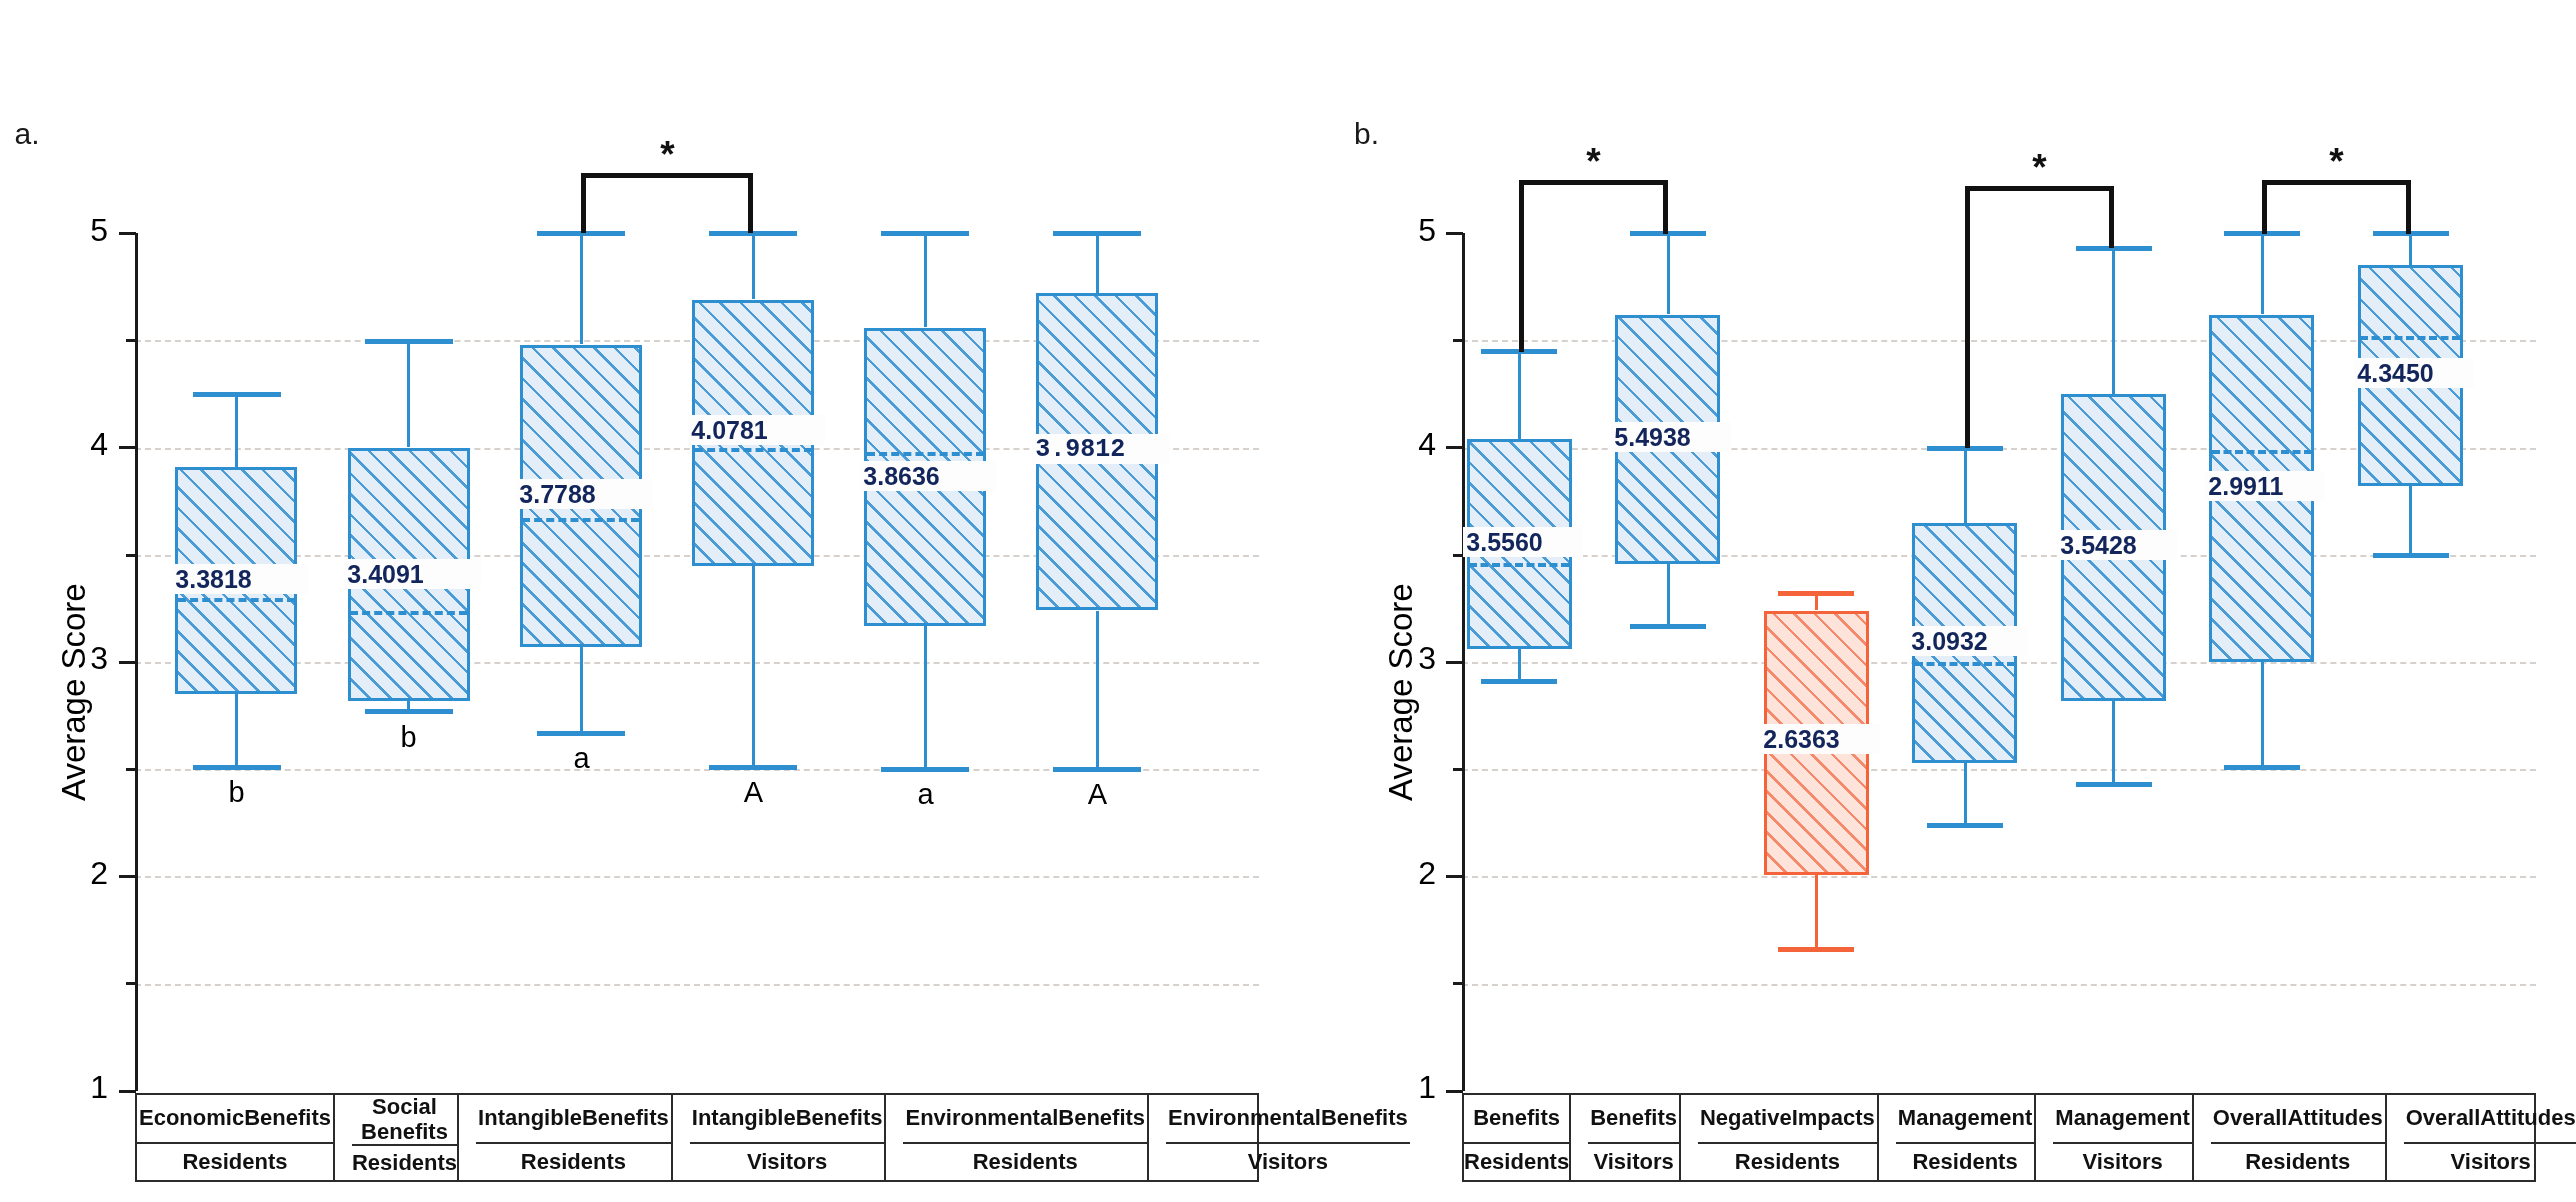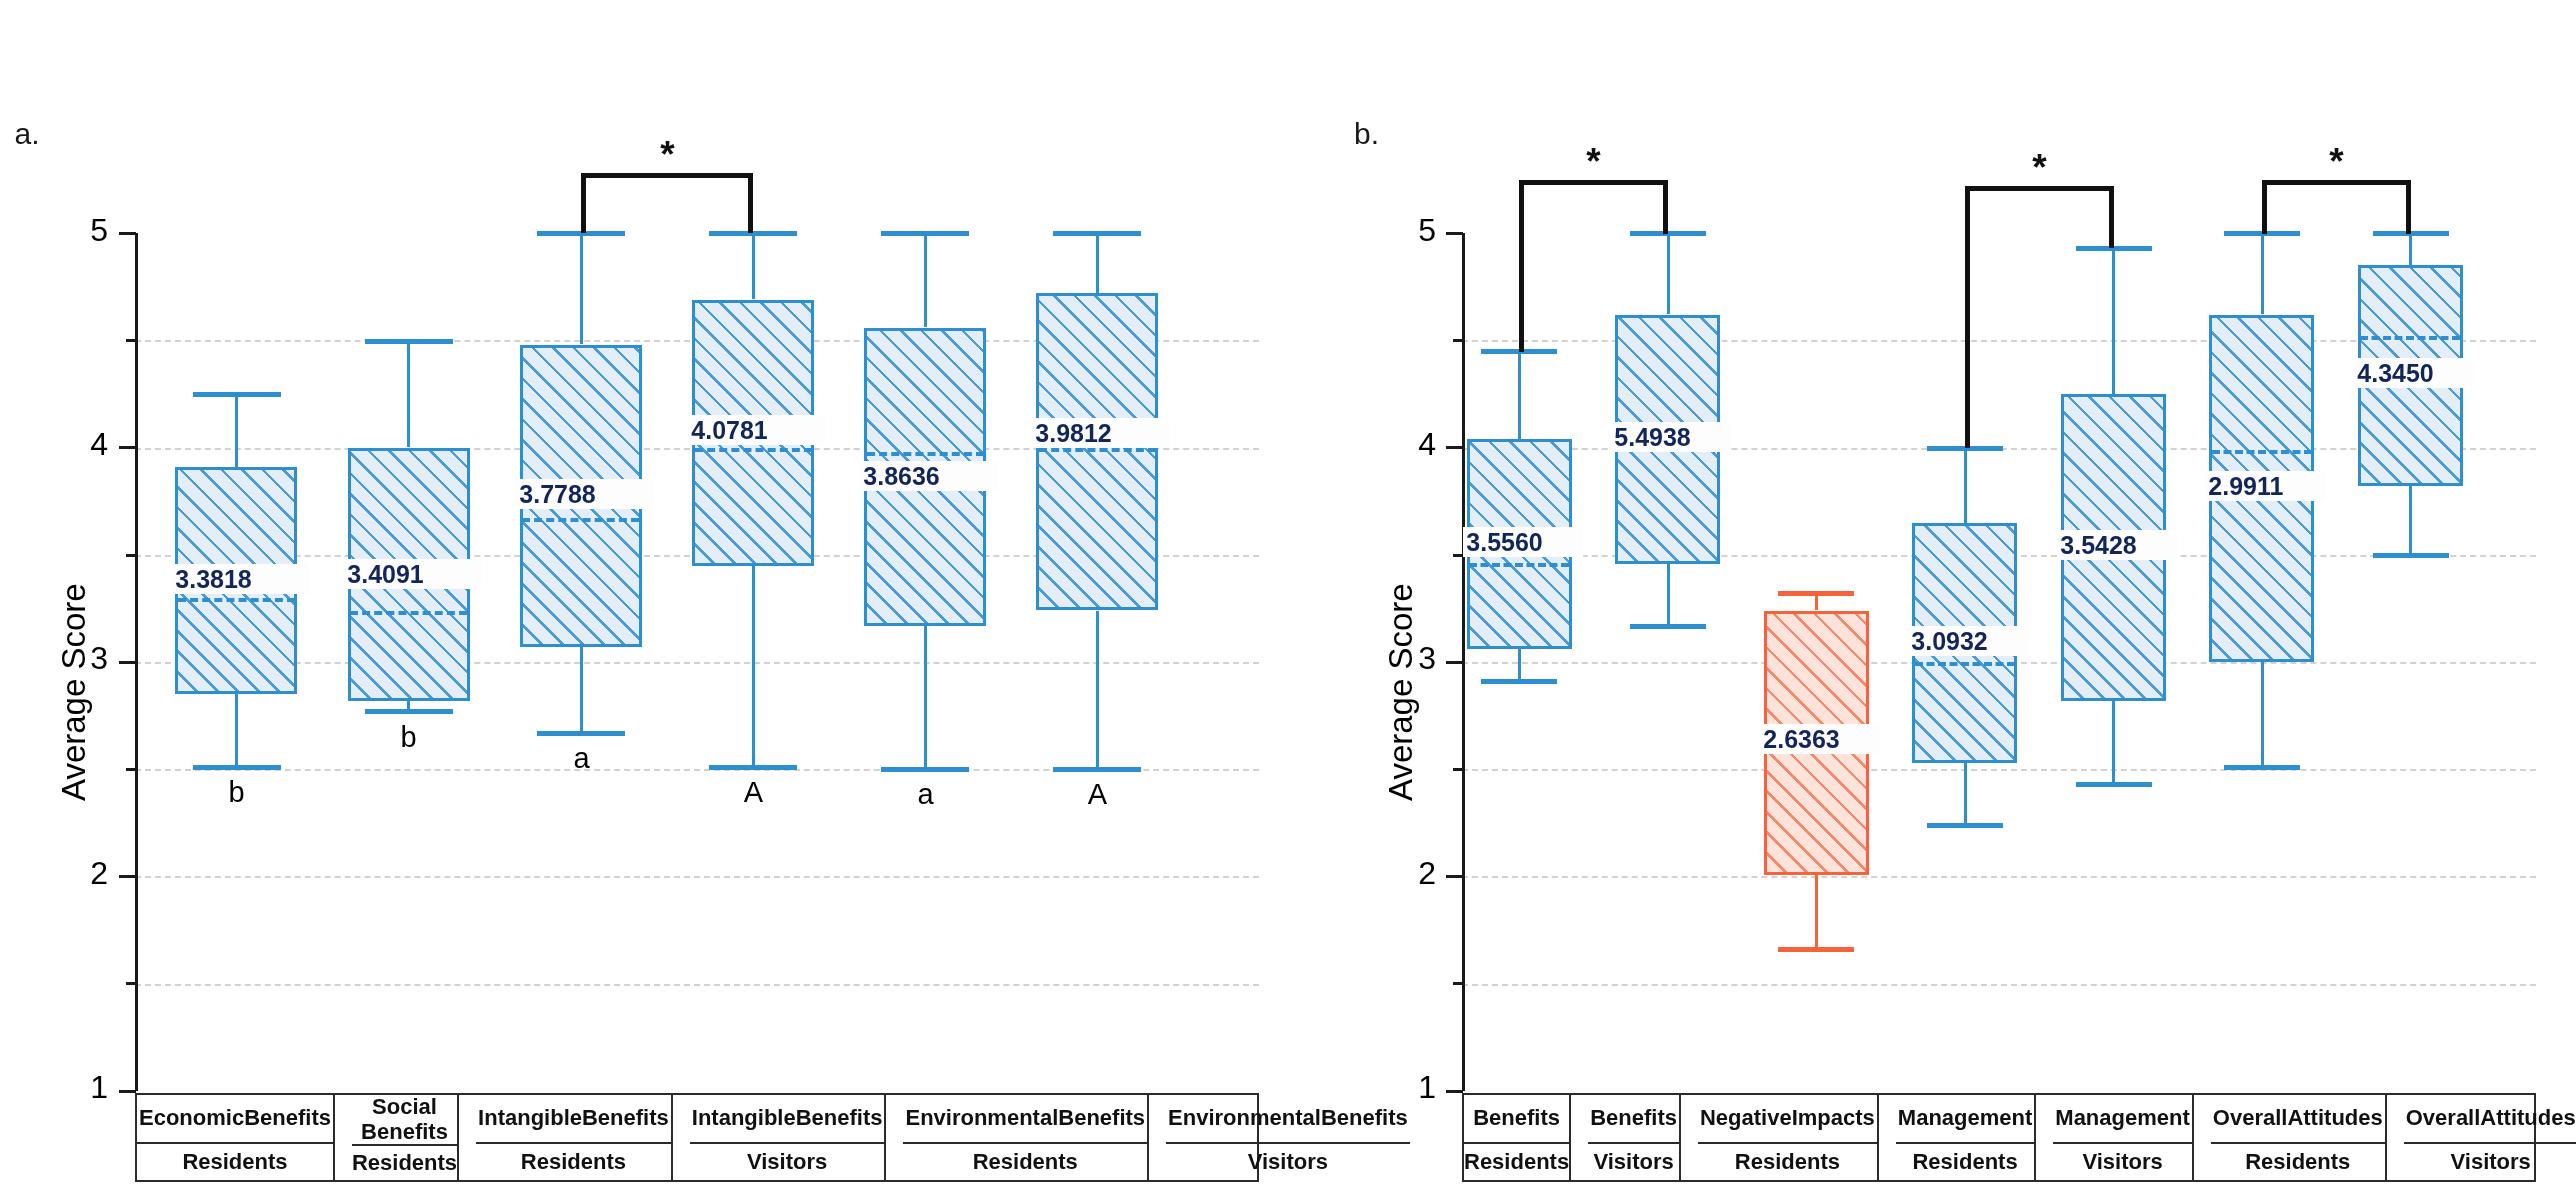--- a/index.html
+++ b/index.html
@@ -150,21 +150,21 @@
         <div class="medline" style="left: 864px; width: 122px; top: 475px; z-index: -1;"></div>
         <div class="grouplab" style="left: 899px; width: 53px; top: 778px;">a</div>
       </div>
       <div class="bx">
         <div class="whisk" style="left: 1096px; top: 233px; height: 60px;"></div>
         <div class="whisk" style="left: 1096px; top: 611px; height: 159px;"></div>
         <div class="cap" style="left: 1053px; width: 88px; top: 231px;"></div>
         <div class="cap" style="left: 1053px; width: 88px; top: 767px;"></div>
         <div class="box blue" style="left: 1036px; width: 122px; top: 293px; height: 317px;"></div>
         <div class="meanline" style="left: 1039px; width: 117px; top: 448px;"></div>
-        <div class="meanlab" style="left: 1032px; width: 130px; top: 418px;">3.9812</div>
+        <div class="meanlab" style="left: 1032px; width: 130px; top: 434px; font-family: Liberation Mono, monospace;">3.9812</div>
         <div class="medline" style="left: 1036px; width: 122px; top: 450px; z-index: -1;"></div>
         <div class="grouplab" style="left: 1071px; width: 53px; top: 778px;">A</div>
       </div>
       <div class="sig" style="left: 581px; top: 173px; width: 172px; height: 2.6px;">
         <div class="h"></div>
         <div class="l" style="height: 60px;"></div>
         <div class="r" style="height: 60px;"></div>
       </div>
       <div class="star" style="left: 641px; width: 53px; top: 136px;">*</div>
     </div>

